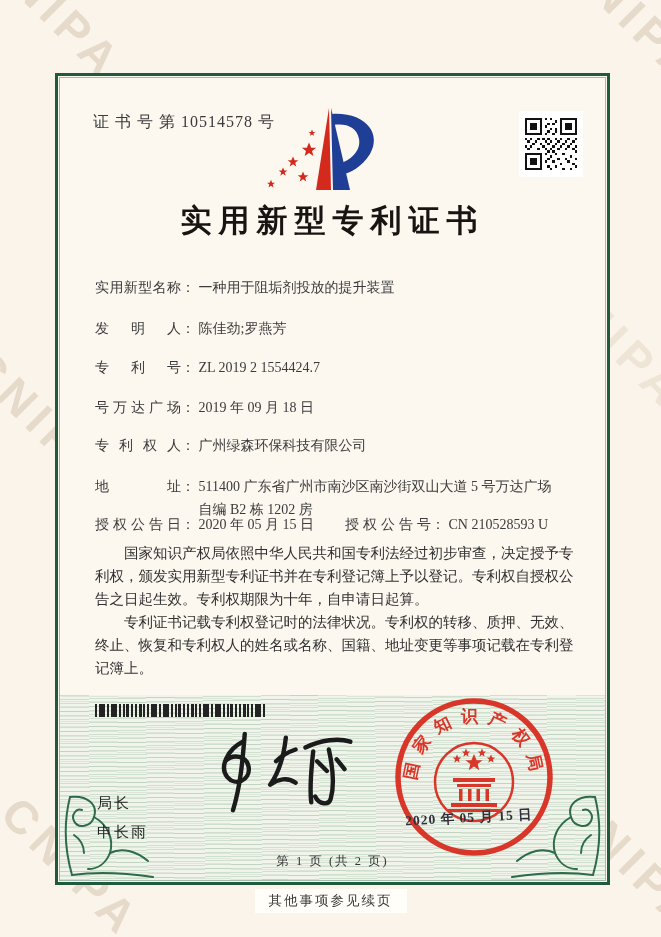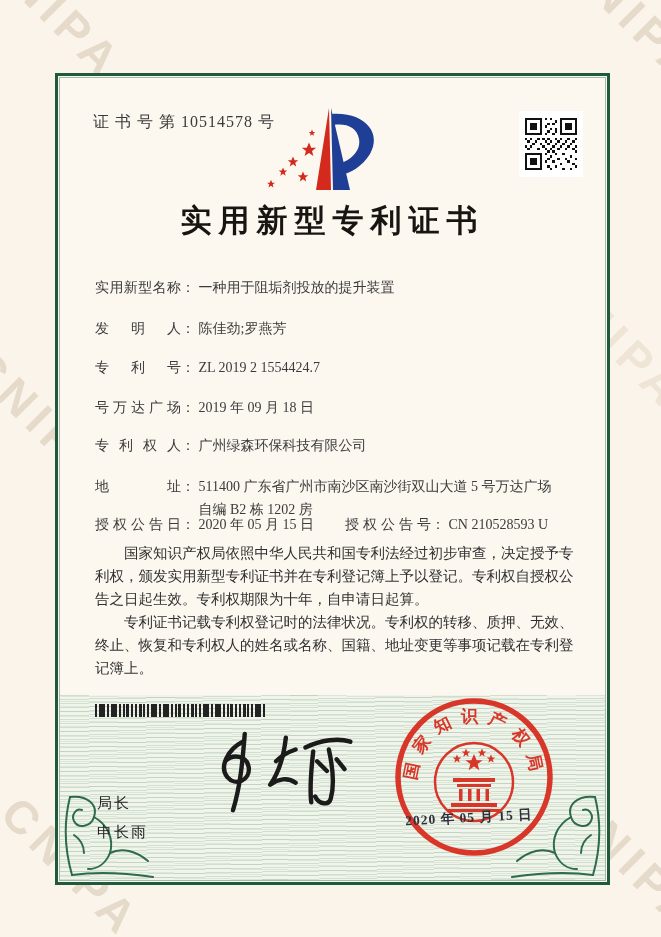--- a/index.html
+++ b/index.html
@@ -262,14 +262,18 @@
       <rect x="-15" y="7" width="3.5" height="12"></rect>
       <rect x="-6" y="7" width="3.5" height="12"></rect>
       <rect x="2.5" y="7" width="3.5" height="12"></rect>
       <rect x="11.5" y="7" width="3.5" height="12"></rect>
       <rect x="-23" y="21" width="46" height="4"></rect>
       <rect x="-27" y="27" width="54" height="3"></rect>
     </g>
   </svg>
   <div class="seal-date">2020 年 05 月 15 日</div>
 
+  <div class="page-info">第 1 页 (共 2 页)</div>
+  <div class="note-row">
+    <span class="note-box">其他事项参见续页</span>
+  </div>
 
 </div>
 
 </body></html>

